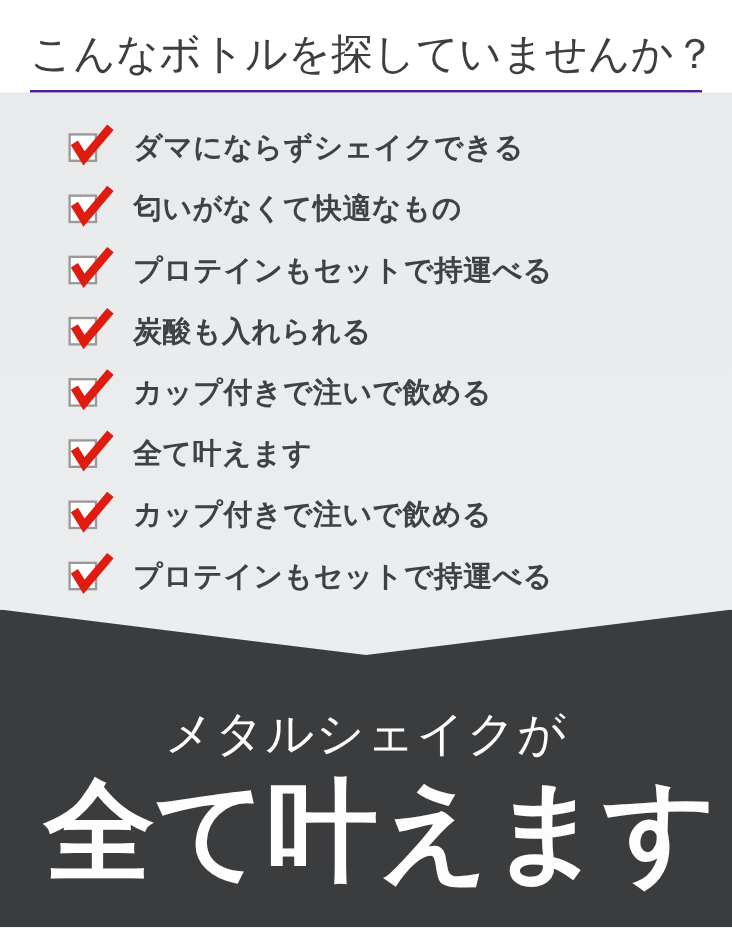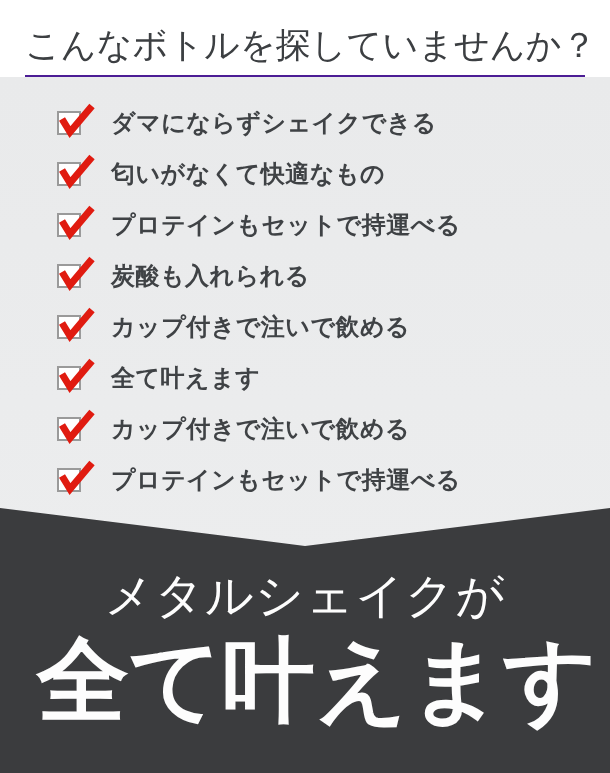--- a/index.html
+++ b/index.html
@@ -86,22 +86,22 @@
     left: 0; bottom: 0;
     width: 100%;
     height: 265px;
     background: #3b3c3e;
     clip-path: polygon(0 0, 50% 14.3%, 100% 0, 100% 100%, 0 100%);
     text-align: center;
     color: #fdfdfd;
     font-family: "Liberation Serif", serif;
   }
   .dark-line1 {
-    margin-top: 63px;
-    font-size: 48px;
+    margin-top: 83px;
+    font-size: 40px;
     font-weight: 500;
     line-height: 1.05;
     letter-spacing: 1px;
     white-space: nowrap;
   }
   .dark-line2 {
     margin-top: 14px;
     font-size: 92px;
     font-weight: 700;
     line-height: 1.0;

